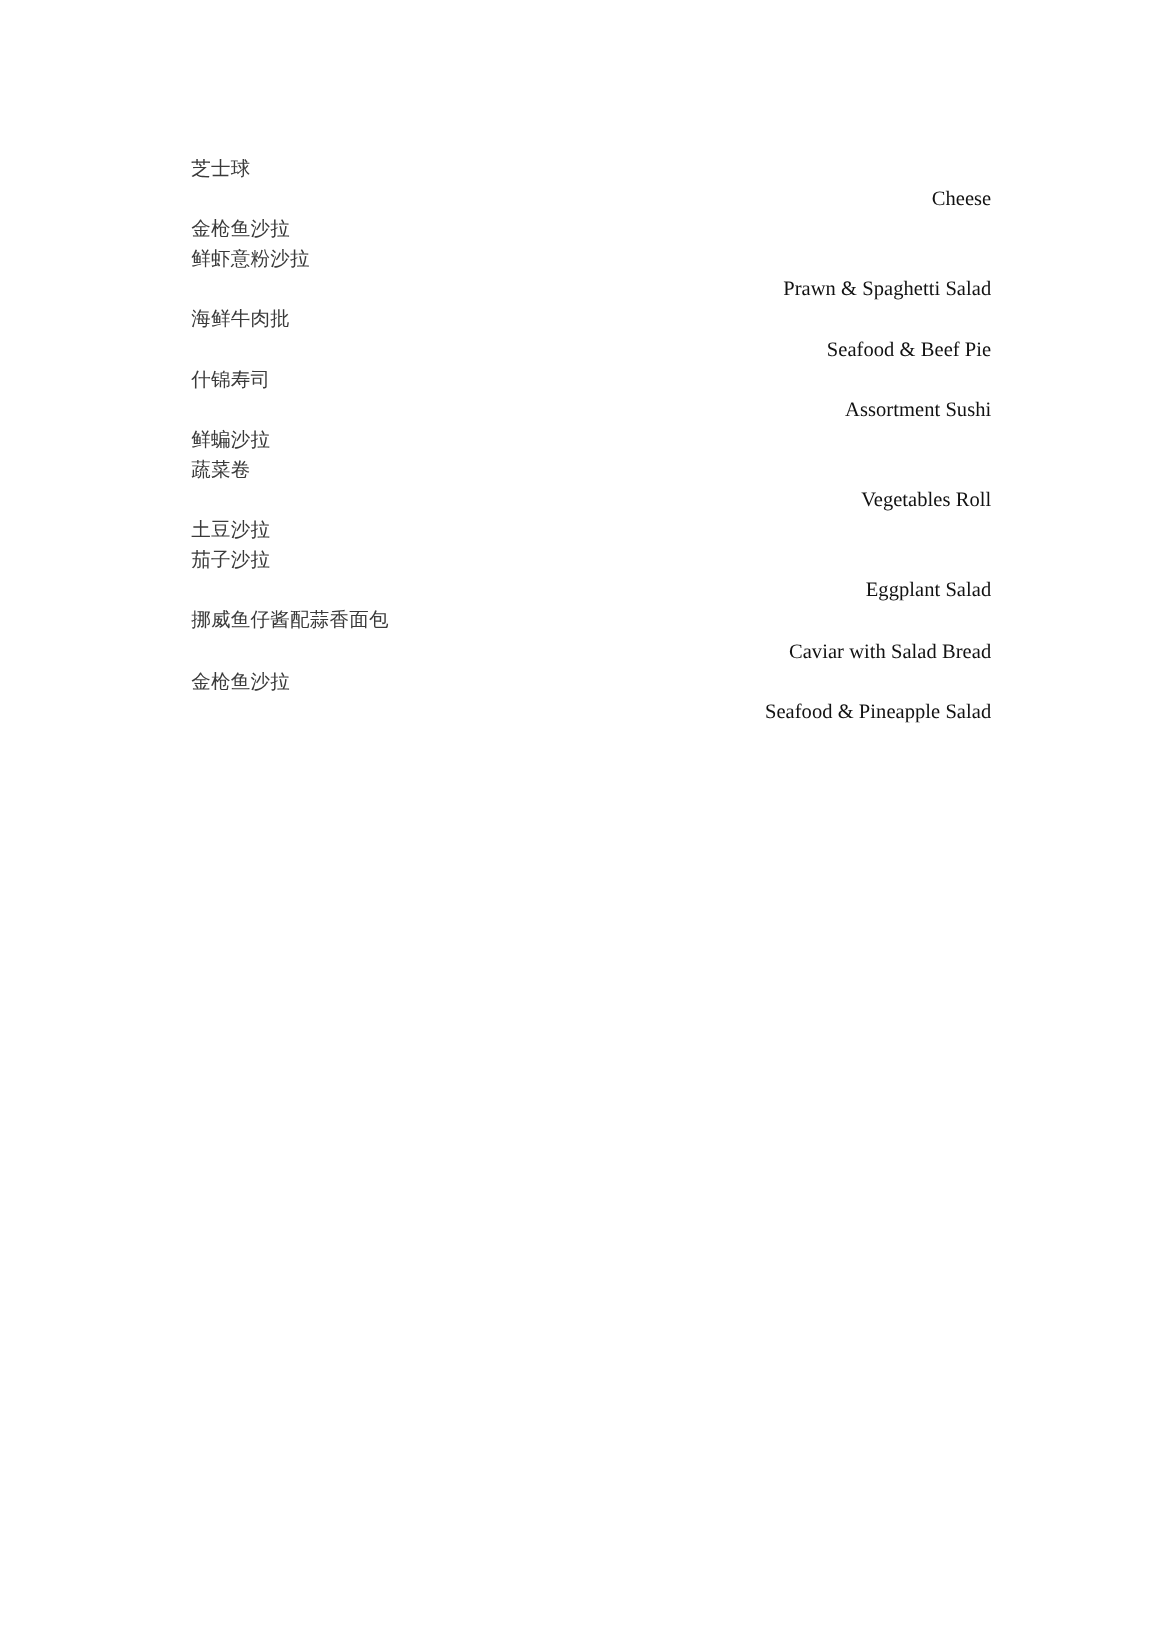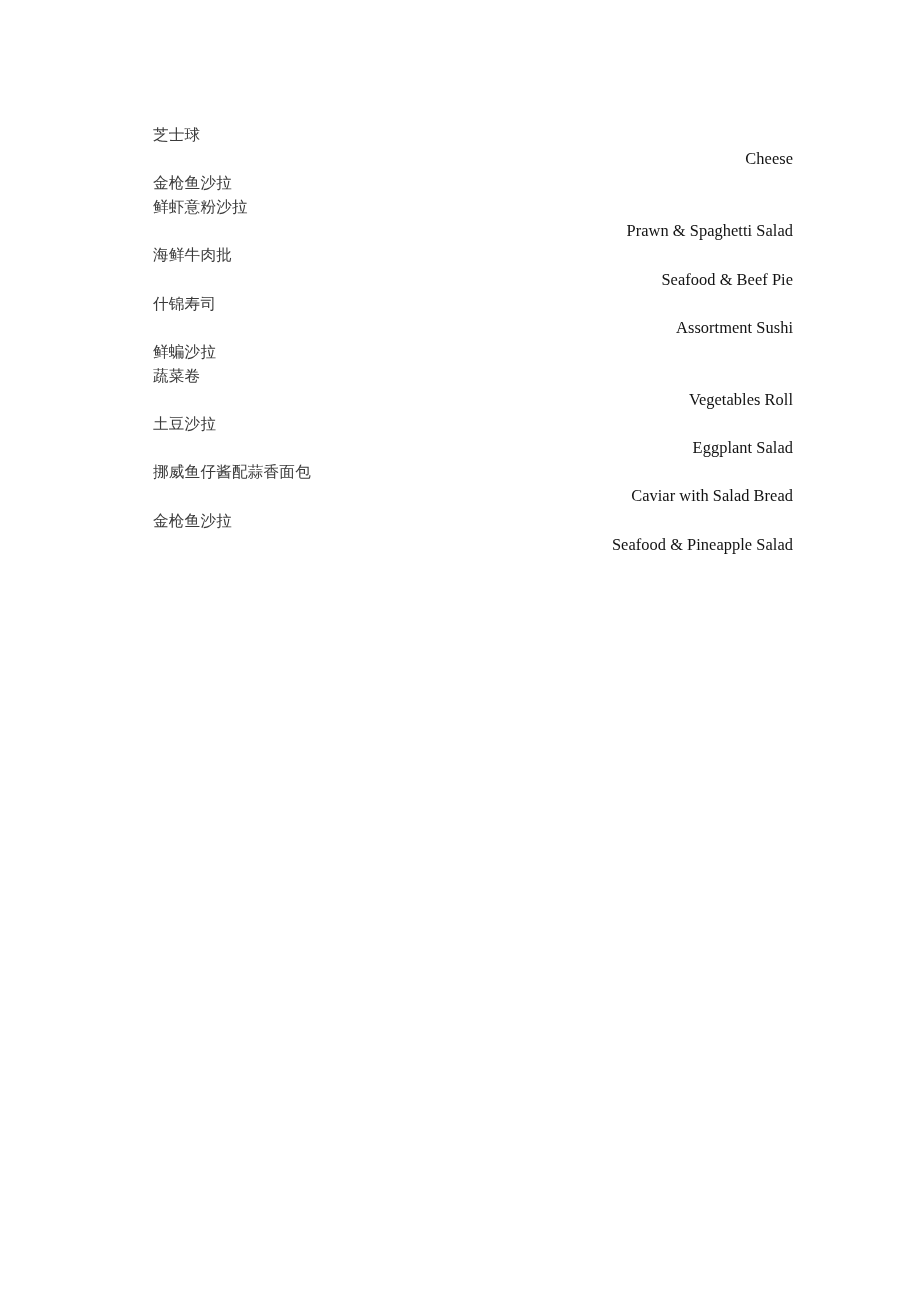--- a/index.html
+++ b/index.html
@@ -70,19 +70,20 @@
       <div class="menu-line lang-zh">鲜虾意粉沙拉</div>
       <div class="menu-line lang-en">Prawn &amp; Spaghetti Salad</div>
       <div class="menu-line lang-zh">海鲜牛肉批</div>
       <div class="menu-line lang-en">Seafood &amp; Beef Pie</div>
       <div class="menu-line lang-zh">什锦寿司</div>
       <div class="menu-line lang-en">Assortment Sushi</div>
       <div class="menu-line lang-zh">鲜蝙沙拉</div>
       <div class="menu-line lang-zh">蔬菜卷</div>
       <div class="menu-line lang-en">Vegetables Roll</div>
       <div class="menu-line lang-zh">土豆沙拉</div>
+      <div class="menu-line lang-zh">茄子沙拉</div>
       <div class="menu-line lang-en">Eggplant Salad</div>
       <div class="menu-line lang-zh">挪威鱼仔酱配蒜香面包</div>
       <div class="menu-line lang-en">Caviar with Salad Bread</div>
       <div class="menu-line lang-zh">金枪鱼沙拉</div>
       <div class="menu-line lang-en">Seafood &amp; Pineapple Salad</div>
     </div>
 </div>
 
 </body></html>

